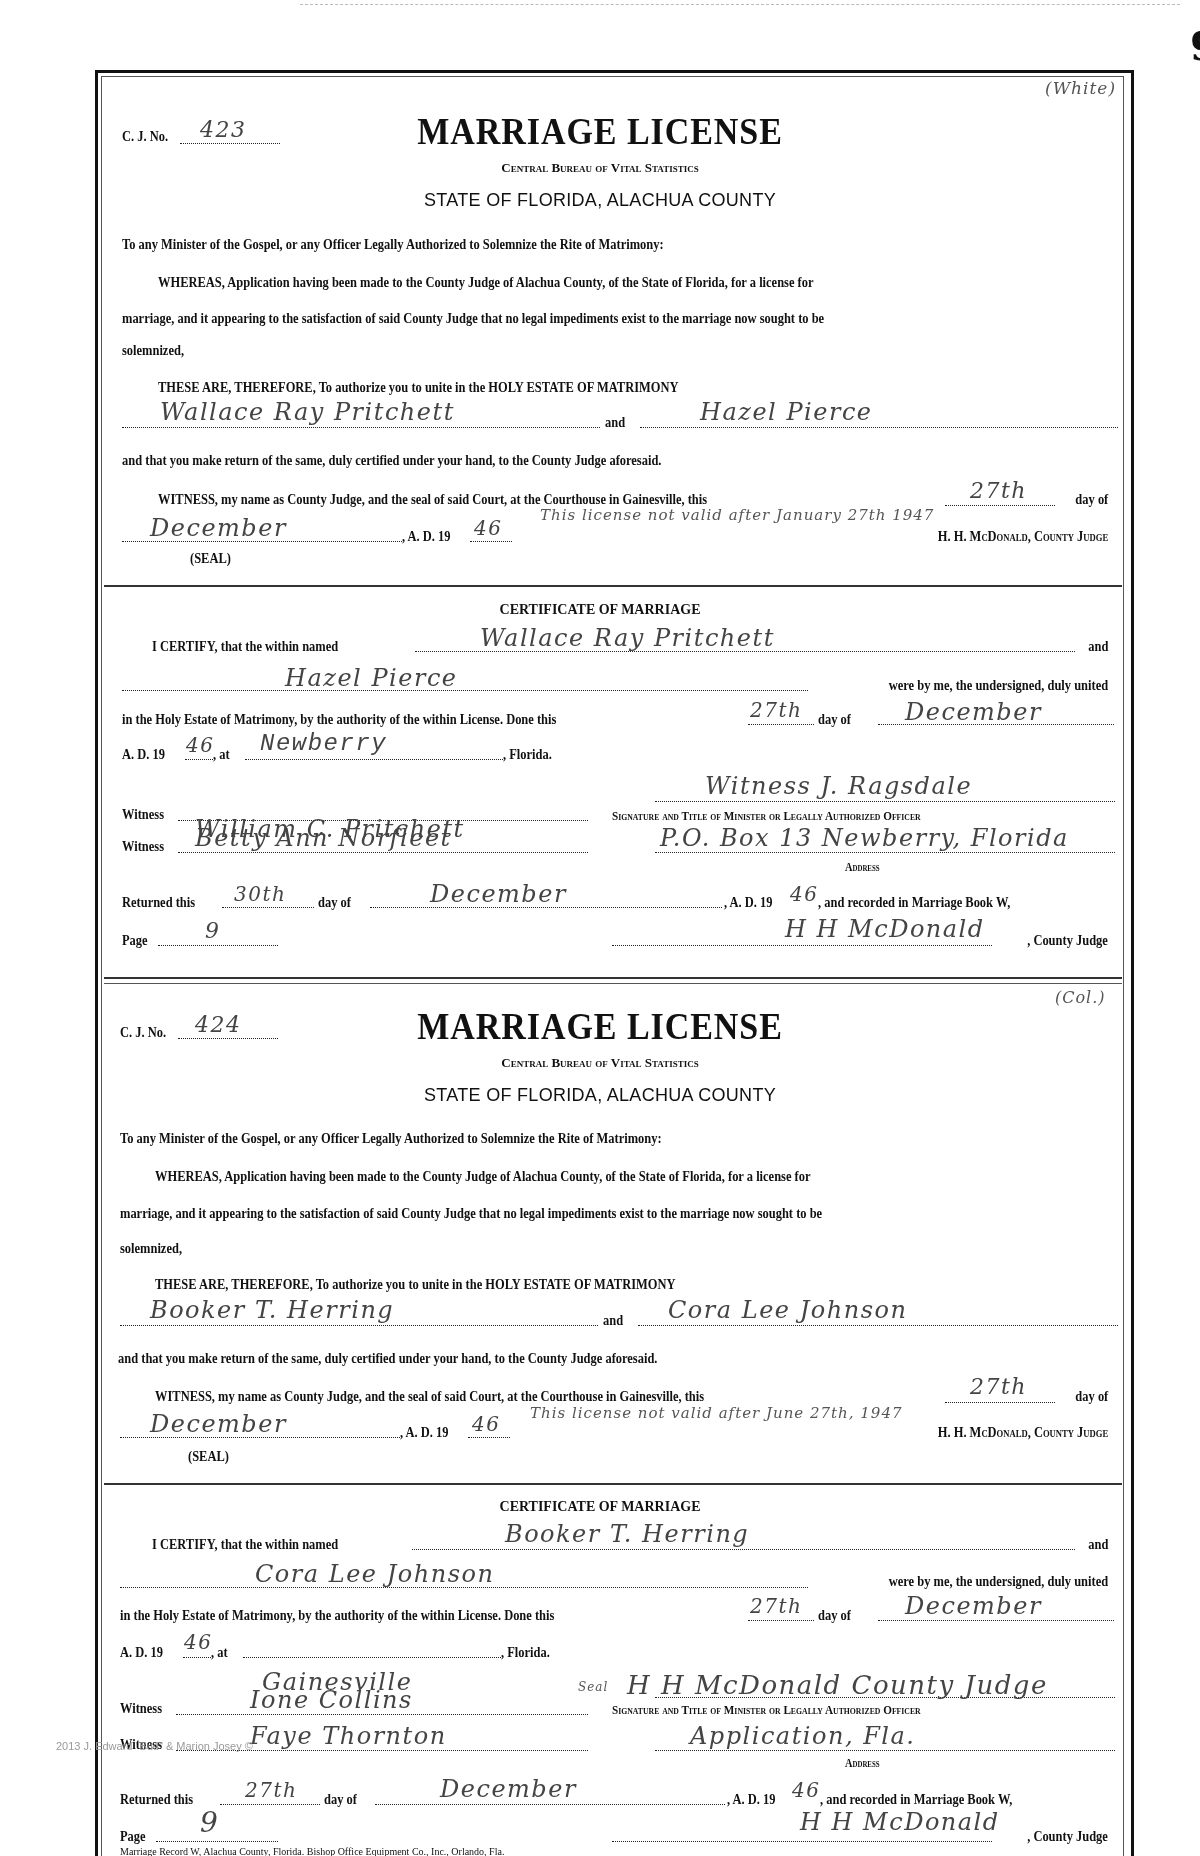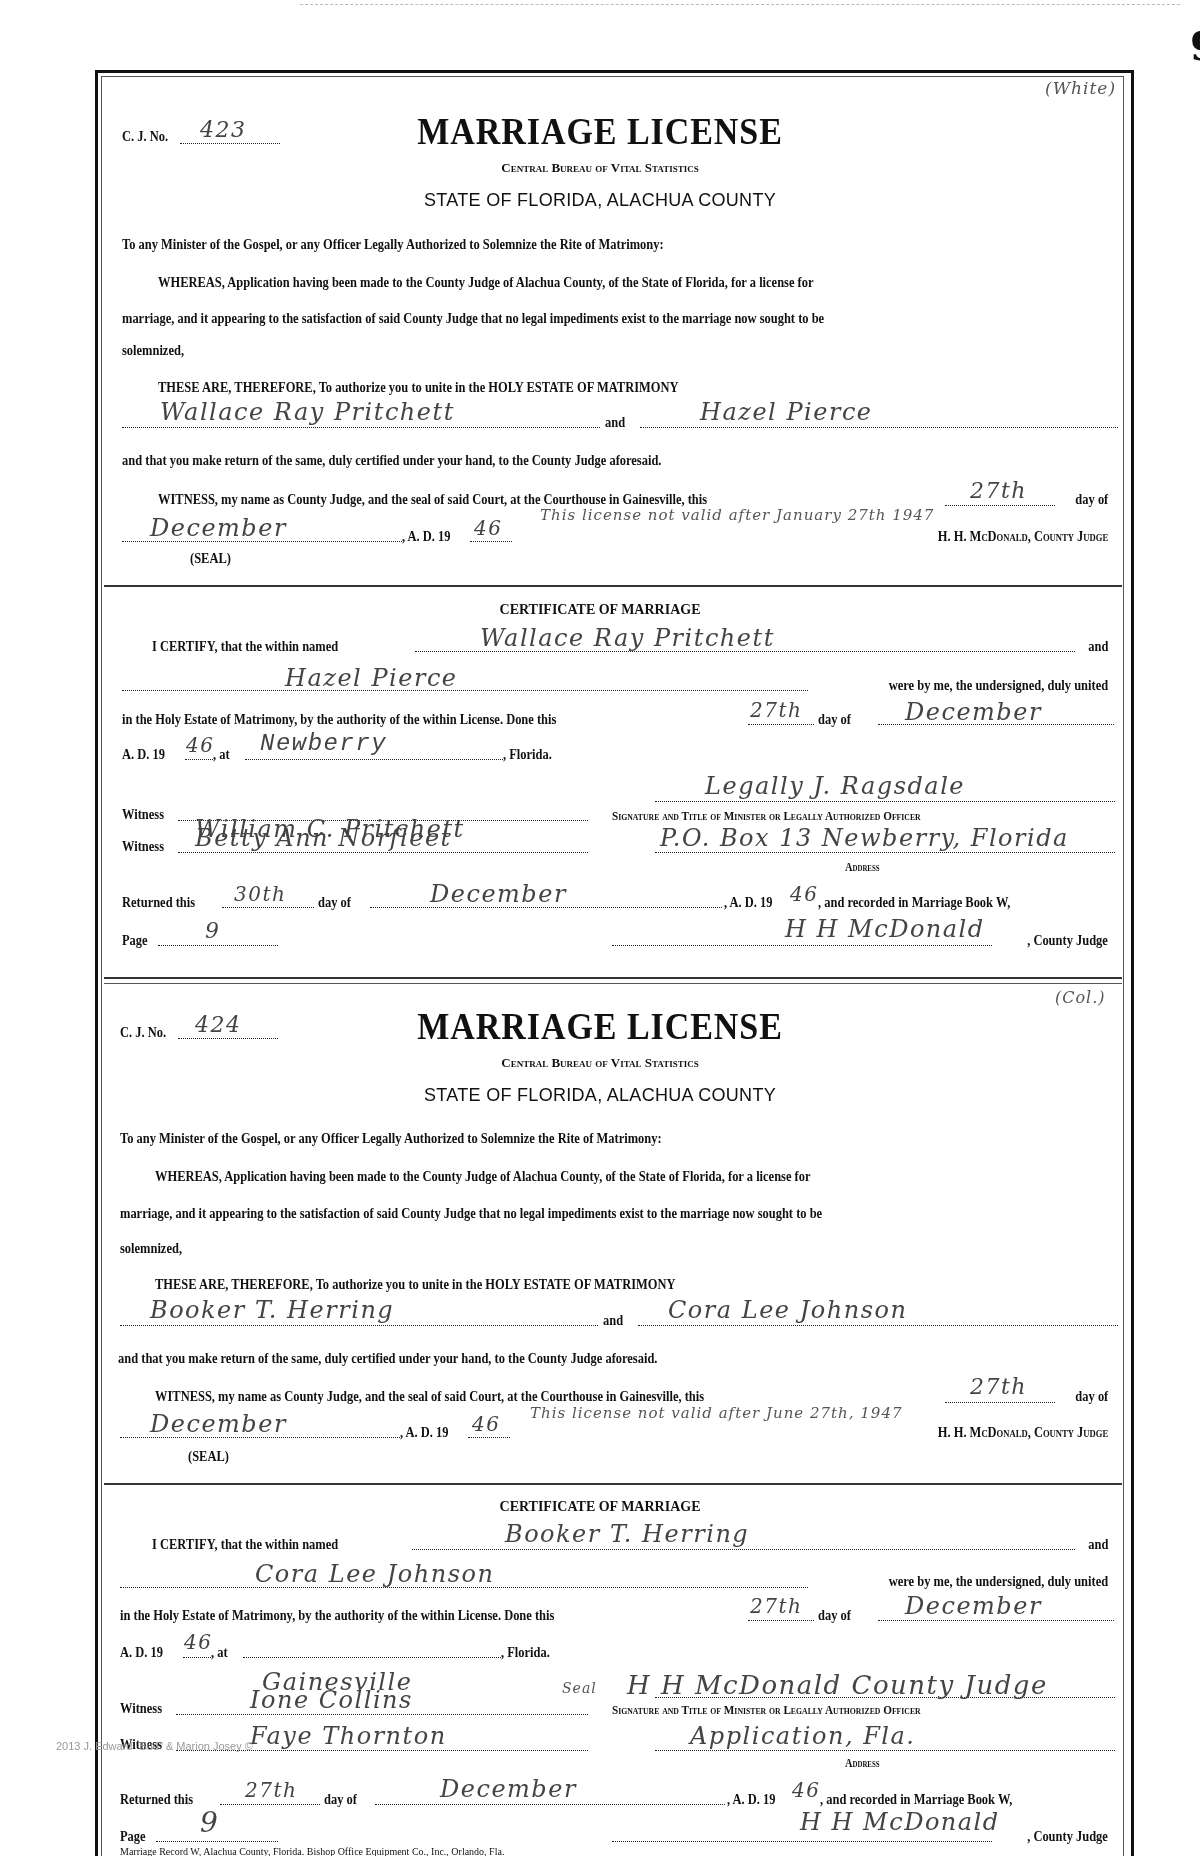--- a/index.html
+++ b/index.html
@@ -102,21 +102,21 @@
 
   <div class="abs pt" style="left:122px; top:746px;">A. D. 19</div>
   <div class="dots" style="left:185px; top:759px; width:28px;"></div>
   <div class="abs hand" style="left:186px; top:733px; font-size:20px;">46</div>
   <div class="abs pt" style="left:213px; top:746px;">, at</div>
   <div class="dots" style="left:245px; top:759px; width:258px;"></div>
   <div class="abs hand" style="left:260px; top:730px;font-family:Liberation Mono, monospace;">Newberry</div>
   <div class="abs pt" style="left:503px; top:746px;">, Florida.</div>
 
   <div class="dots" style="left:655px; top:801px; width:460px;"></div>
-  <div class="abs hand" style="left:705px; top:772px;">Legally J. Ragsdale</div>
+  <div class="abs hand" style="left:705px; top:772px;">Witness J. Ragsdale</div>
   <div class="abs pt smallcaps" style="left:612px; top:808px; font-size:13px;">Signature and Title of Minister or Legally Authorized Officer</div>
 
   <div class="abs pt" style="left:122px; top:806px;">Witness</div>
   <div class="dots" style="left:178px; top:820px; width:410px;"></div>
   <div class="abs hand" style="left:195px; top:793px;margin-top:22px;">William C. Pritchett</div>
 
   <div class="abs pt" style="left:122px; top:838px;">Witness</div>
   <div class="dots" style="left:178px; top:852px; width:410px;"></div>
   <div class="abs hand" style="left:195px; top:824px;">Betty Ann Norfleet</div>
 
@@ -205,21 +205,21 @@
   <div class="abs hand" style="left:905px; top:1592px;">December</div>
 
   <div class="abs pt" style="left:120px; top:1644px;">A. D. 19</div>
   <div class="dots" style="left:183px; top:1657px; width:28px;"></div>
   <div class="abs hand" style="left:184px; top:1630px; font-size:20px;">46</div>
   <div class="abs pt" style="left:211px; top:1644px;">, at</div>
   <div class="dots" style="left:243px; top:1657px; width:258px;"></div>
   <div class="abs hand" style="left:262px; top:1628px;margin-top:40px;">Gainesville</div>
   <div class="abs pt" style="left:501px; top:1644px;">, Florida.</div>
 
-  <div class="abs hand-sm" style="left:562px; top:1680px; font-size:14px;text-align:right;">Seal</div>
+  <div class="abs hand-sm" style="left:578px; top:1680px; font-size:12px;text-align:right;">Seal</div>
   <div class="dots" style="left:655px; top:1697px; width:460px;"></div>
   <div class="abs hand" style="left:627px; top:1670px; font-size:26px;">H H McDonald County Judge</div>
   <div class="abs pt smallcaps" style="left:612px; top:1702px; font-size:13px;">Signature and Title of Minister or Legally Authorized Officer</div>
 
   <div class="abs pt" style="left:120px; top:1700px;">Witness</div>
   <div class="dots" style="left:176px; top:1714px; width:412px;"></div>
   <div class="abs hand" style="left:250px; top:1686px;">Ione Collins</div>
 
   <div class="abs pt" style="left:120px; top:1736px;">Witness</div>
   <div class="dots" style="left:176px; top:1750px; width:412px;"></div>

